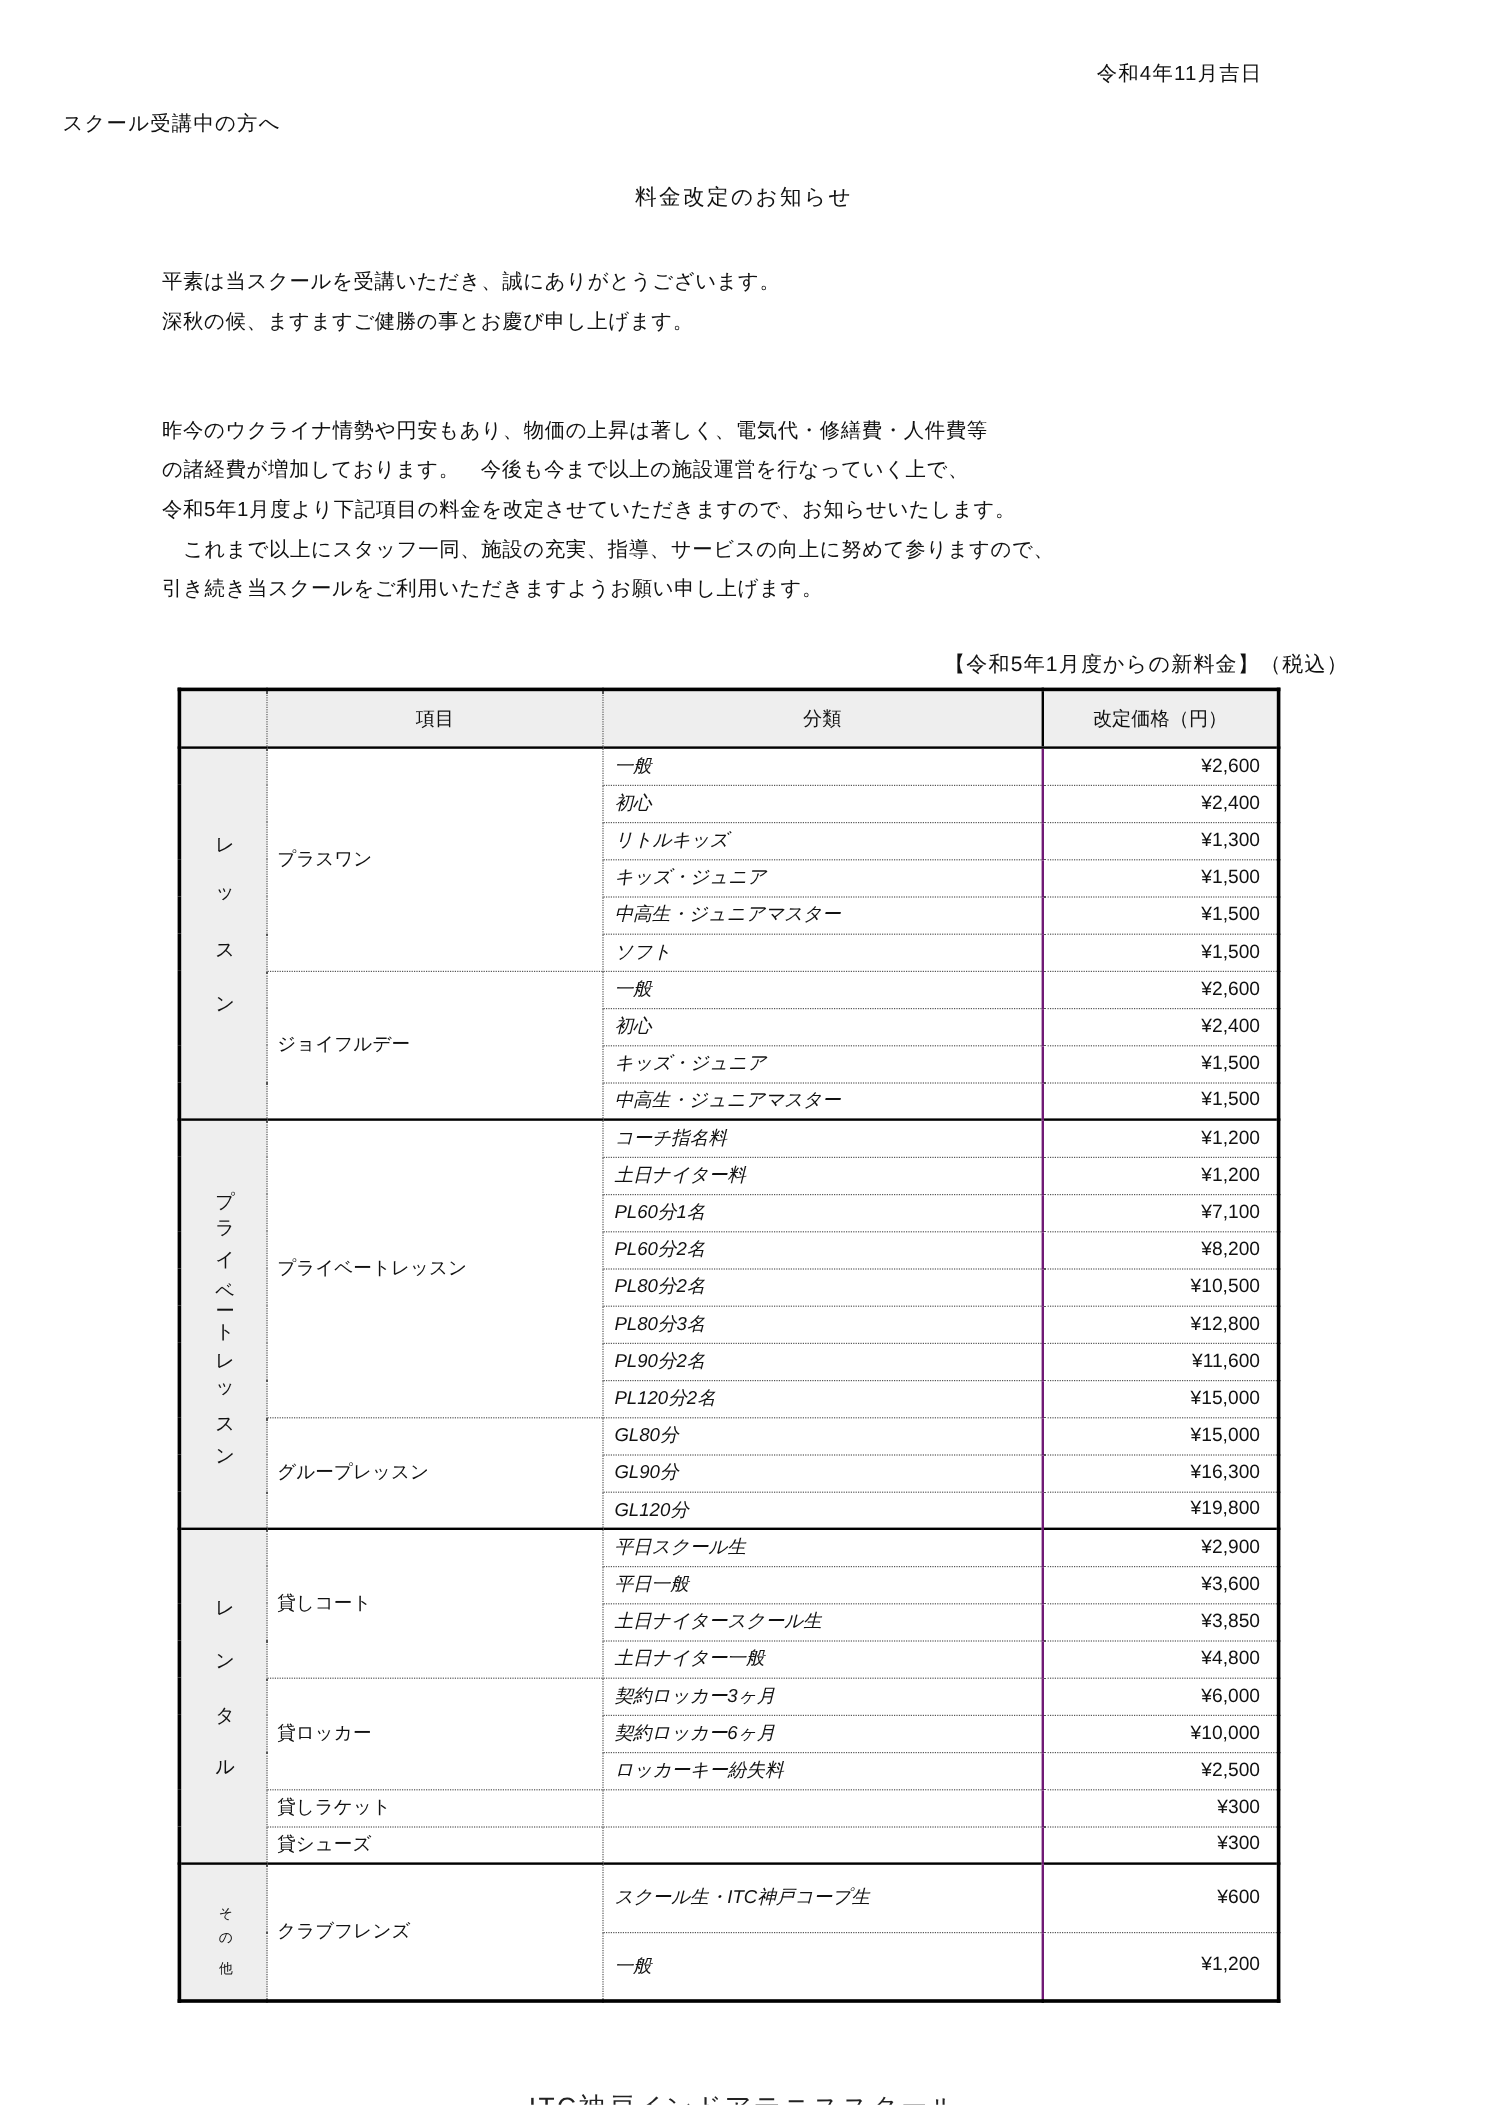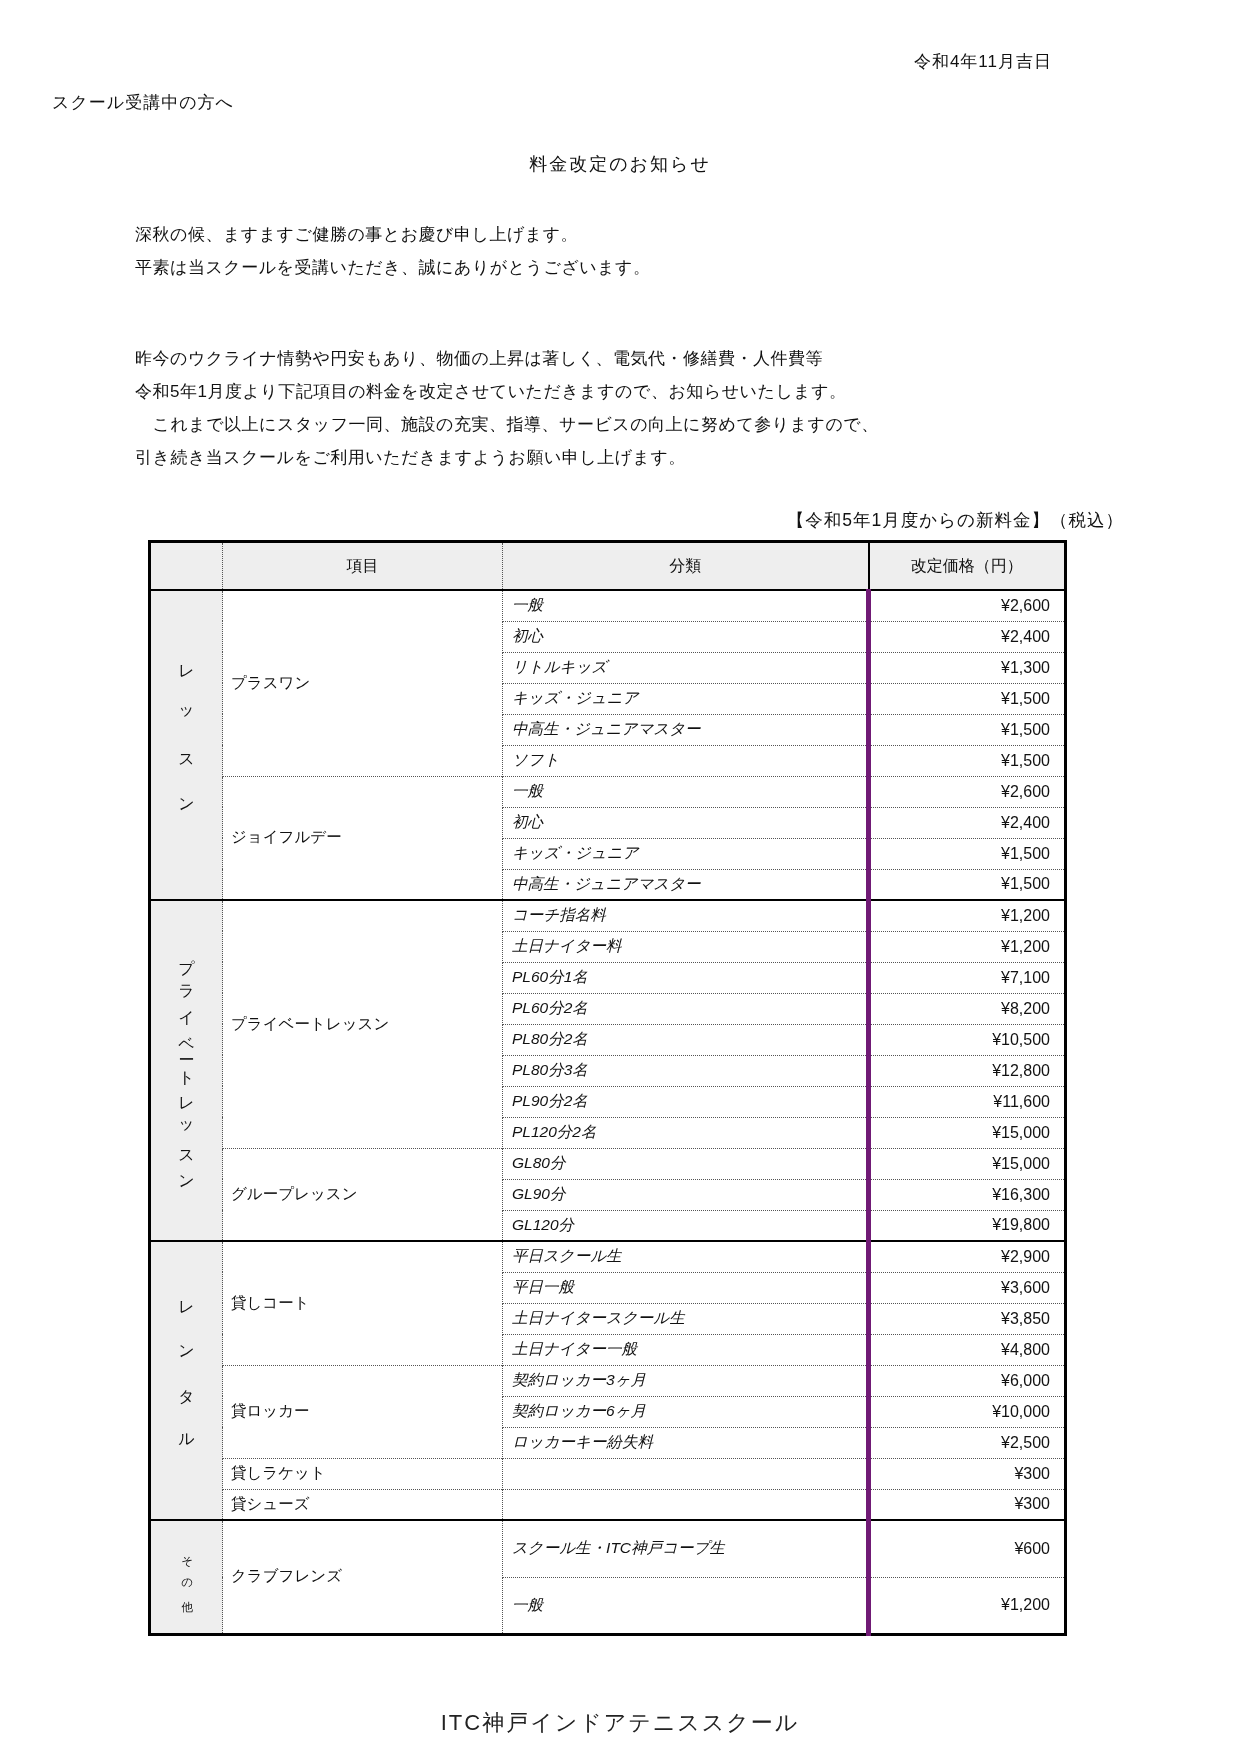--- a/index.html
+++ b/index.html
@@ -55,44 +55,45 @@
     display:inline-block;
     writing-mode:vertical-rl;text-orientation:mixed;
     line-height:1;
   }
   .group-label.v-wide{letter-spacing:26px;font-size:16px;}
   .group-label.v-med{letter-spacing:8px;font-size:16px;}
   .group-label.v-small{letter-spacing:9px;font-size:11.5px;}
   td.item-cell{padding-left:8px;text-align:left;}
   td.cat-cell{padding-left:9px;text-align:left;font-style:italic;}
   td.price-cell{
-    border-left:5px solid #701a75;text-align:right;padding-right:14px;
+    border-left:2px solid #701a75;text-align:right;padding-right:14px;
     font-size:16px;
   }
   tr.group-start td{border-top:2px solid #000;}
   .footer-name{
     margin-top:72px;text-align:center;font-size:22px;letter-spacing:2px;
     color:#222;
   }
 </style>
 </head>
 <body>
 
 <div class="page">
 
   <div class="date-line">令和4年11月吉日</div>
 
   <div class="salutation">スクール受講中の方へ</div>
 
   <div class="doc-title">料金改定のお知らせ</div>
 
   <div class="paragraphs">
+    <p>平素は当スクールを受講いただき、誠にありがとうございます。</p>
     <p>深秋の候、ますますご健勝の事とお慶び申し上げます。</p>
-    <p>平素は当スクールを受講いただき、誠にありがとうございます。</p>
     <p class="block-gap">昨今のウクライナ情勢や円安もあり、物価の上昇は著しく、電気代・修繕費・人件費等</p>
+    <p>の諸経費が増加しております。　今後も今まで以上の施設運営を行なっていく上で、</p>
     <p>令和5年1月度より下記項目の料金を改定させていただきますので、お知らせいたします。</p>
     <p>　これまで以上にスタッフ一同、施設の充実、指導、サービスの向上に努めて参りますので、</p>
     <p>引き続き当スクールをご利用いただきますようお願い申し上げます。</p>
   </div>
 
   <div class="table-caption">【令和5年1月度からの新料金】（税込）</div>
 
   <table class="price-table">
     <colgroup>
       <col class="c-group">

